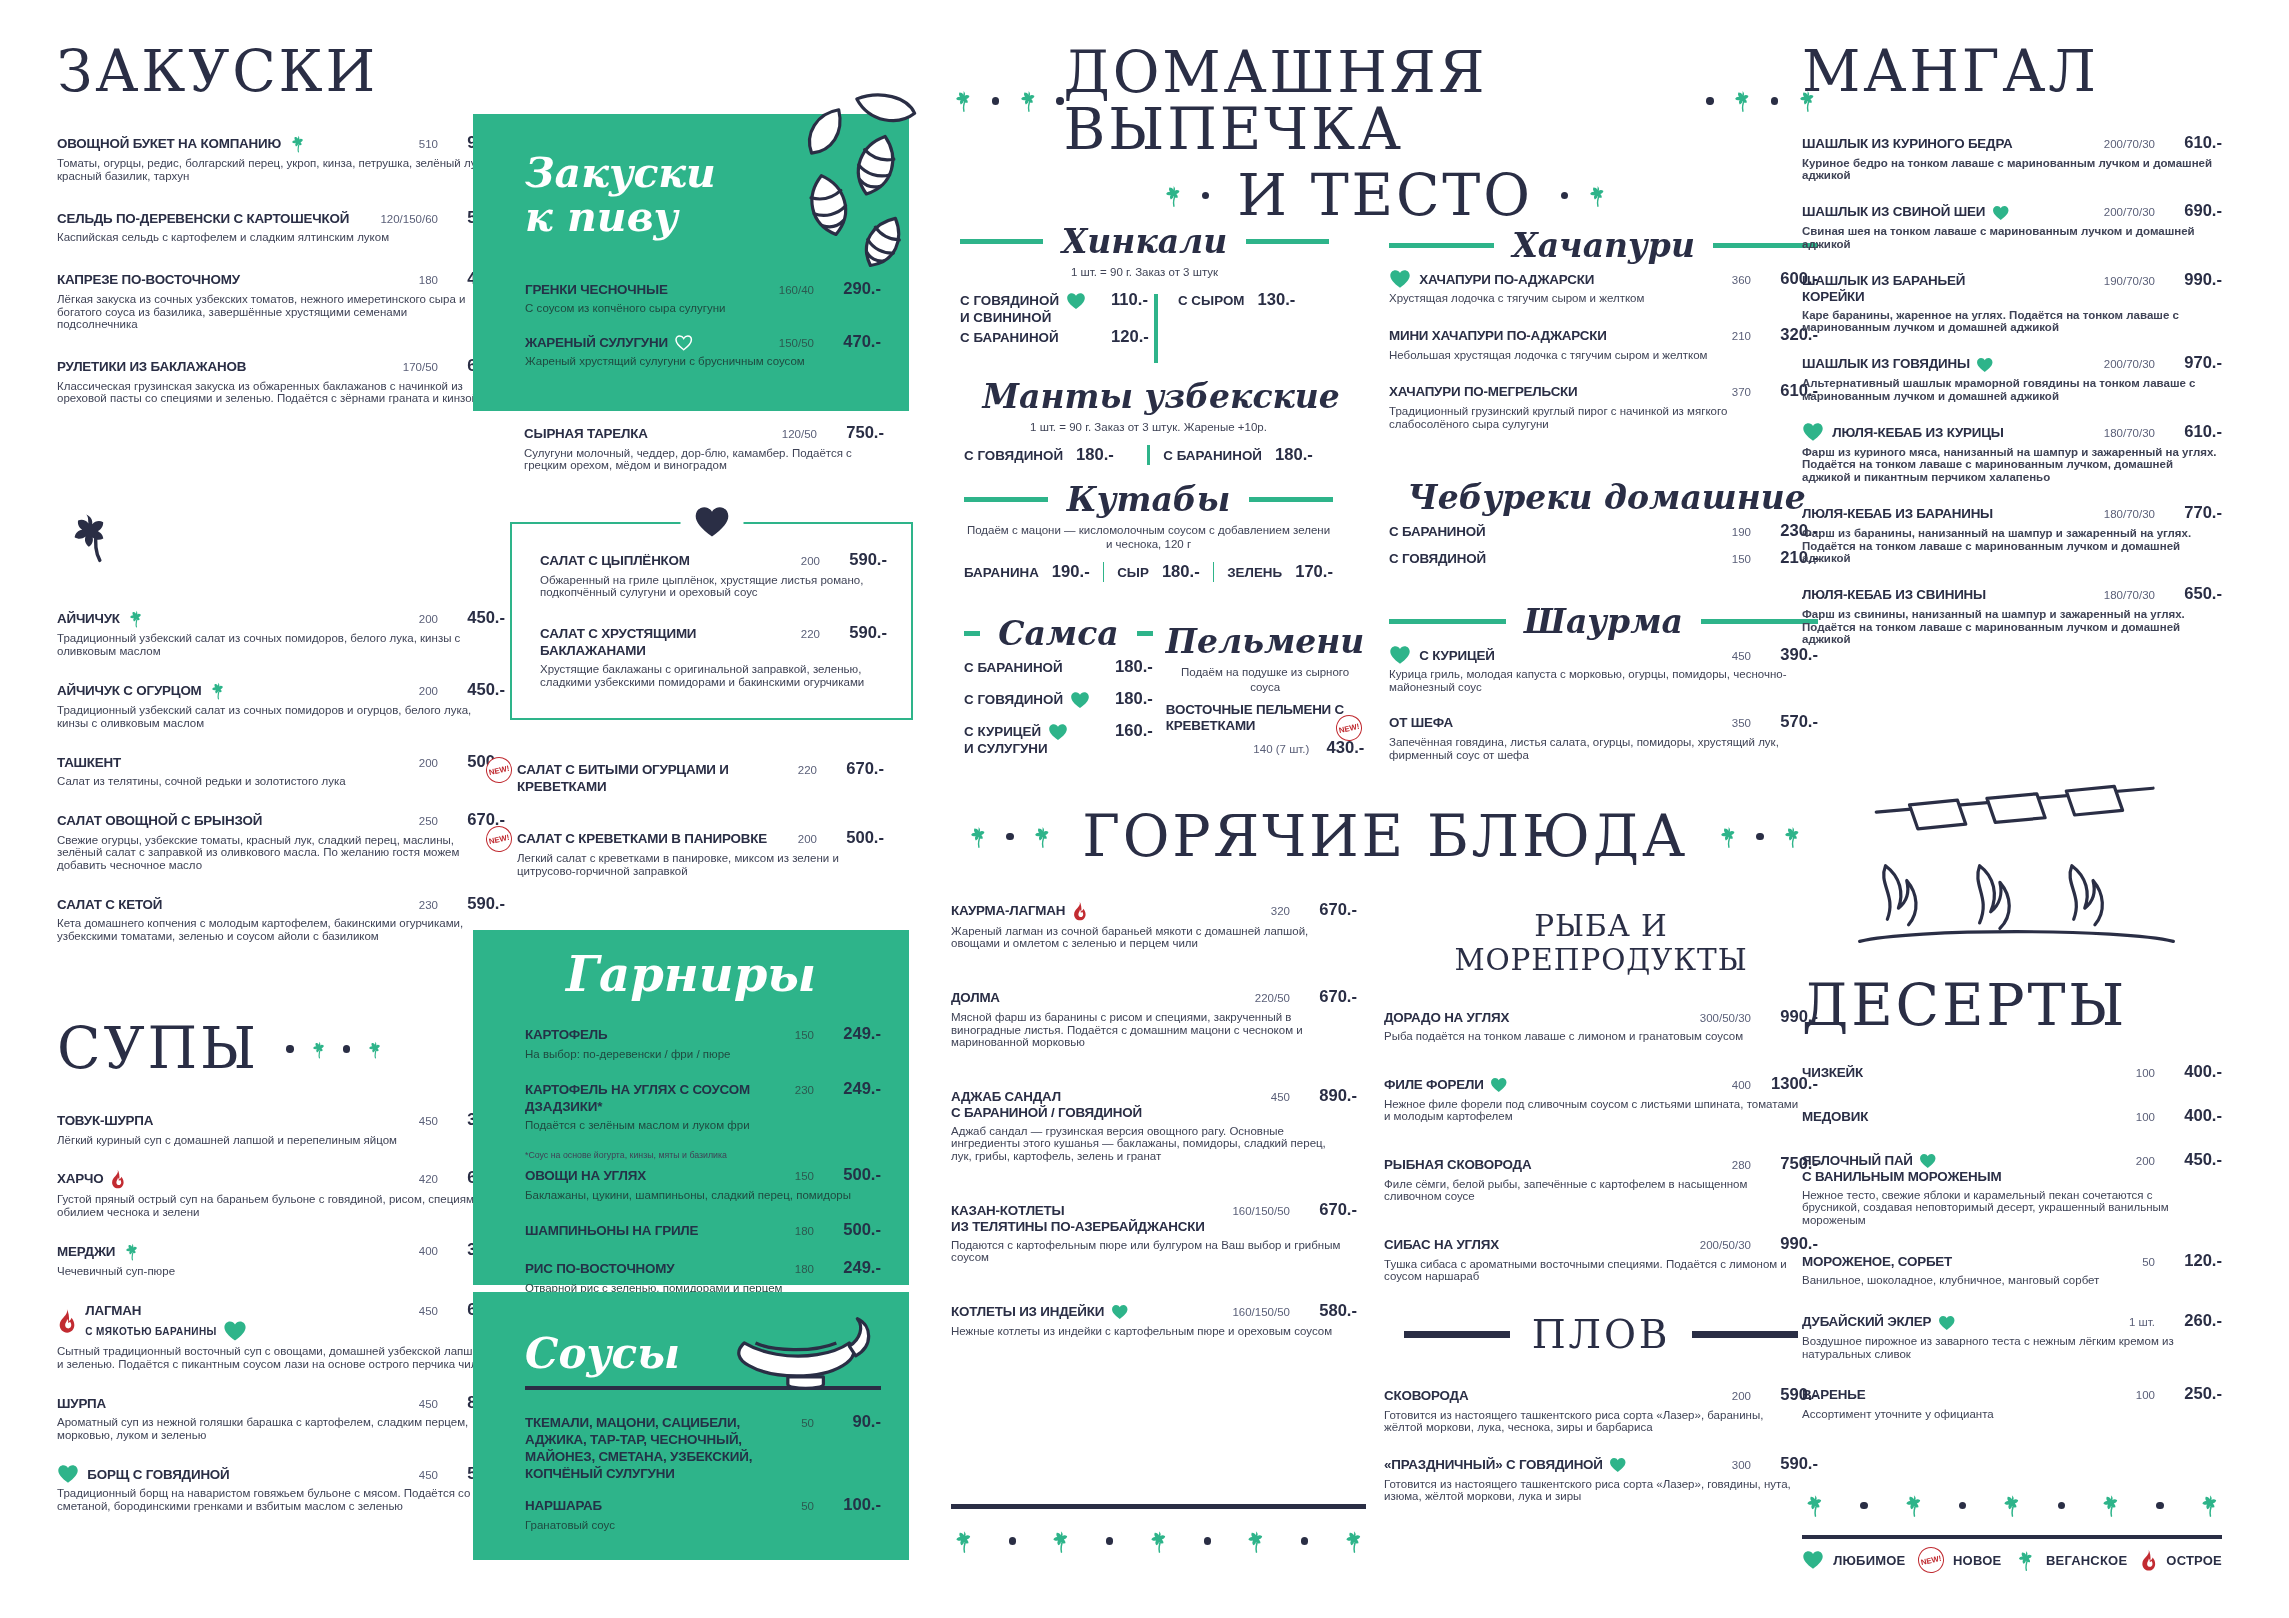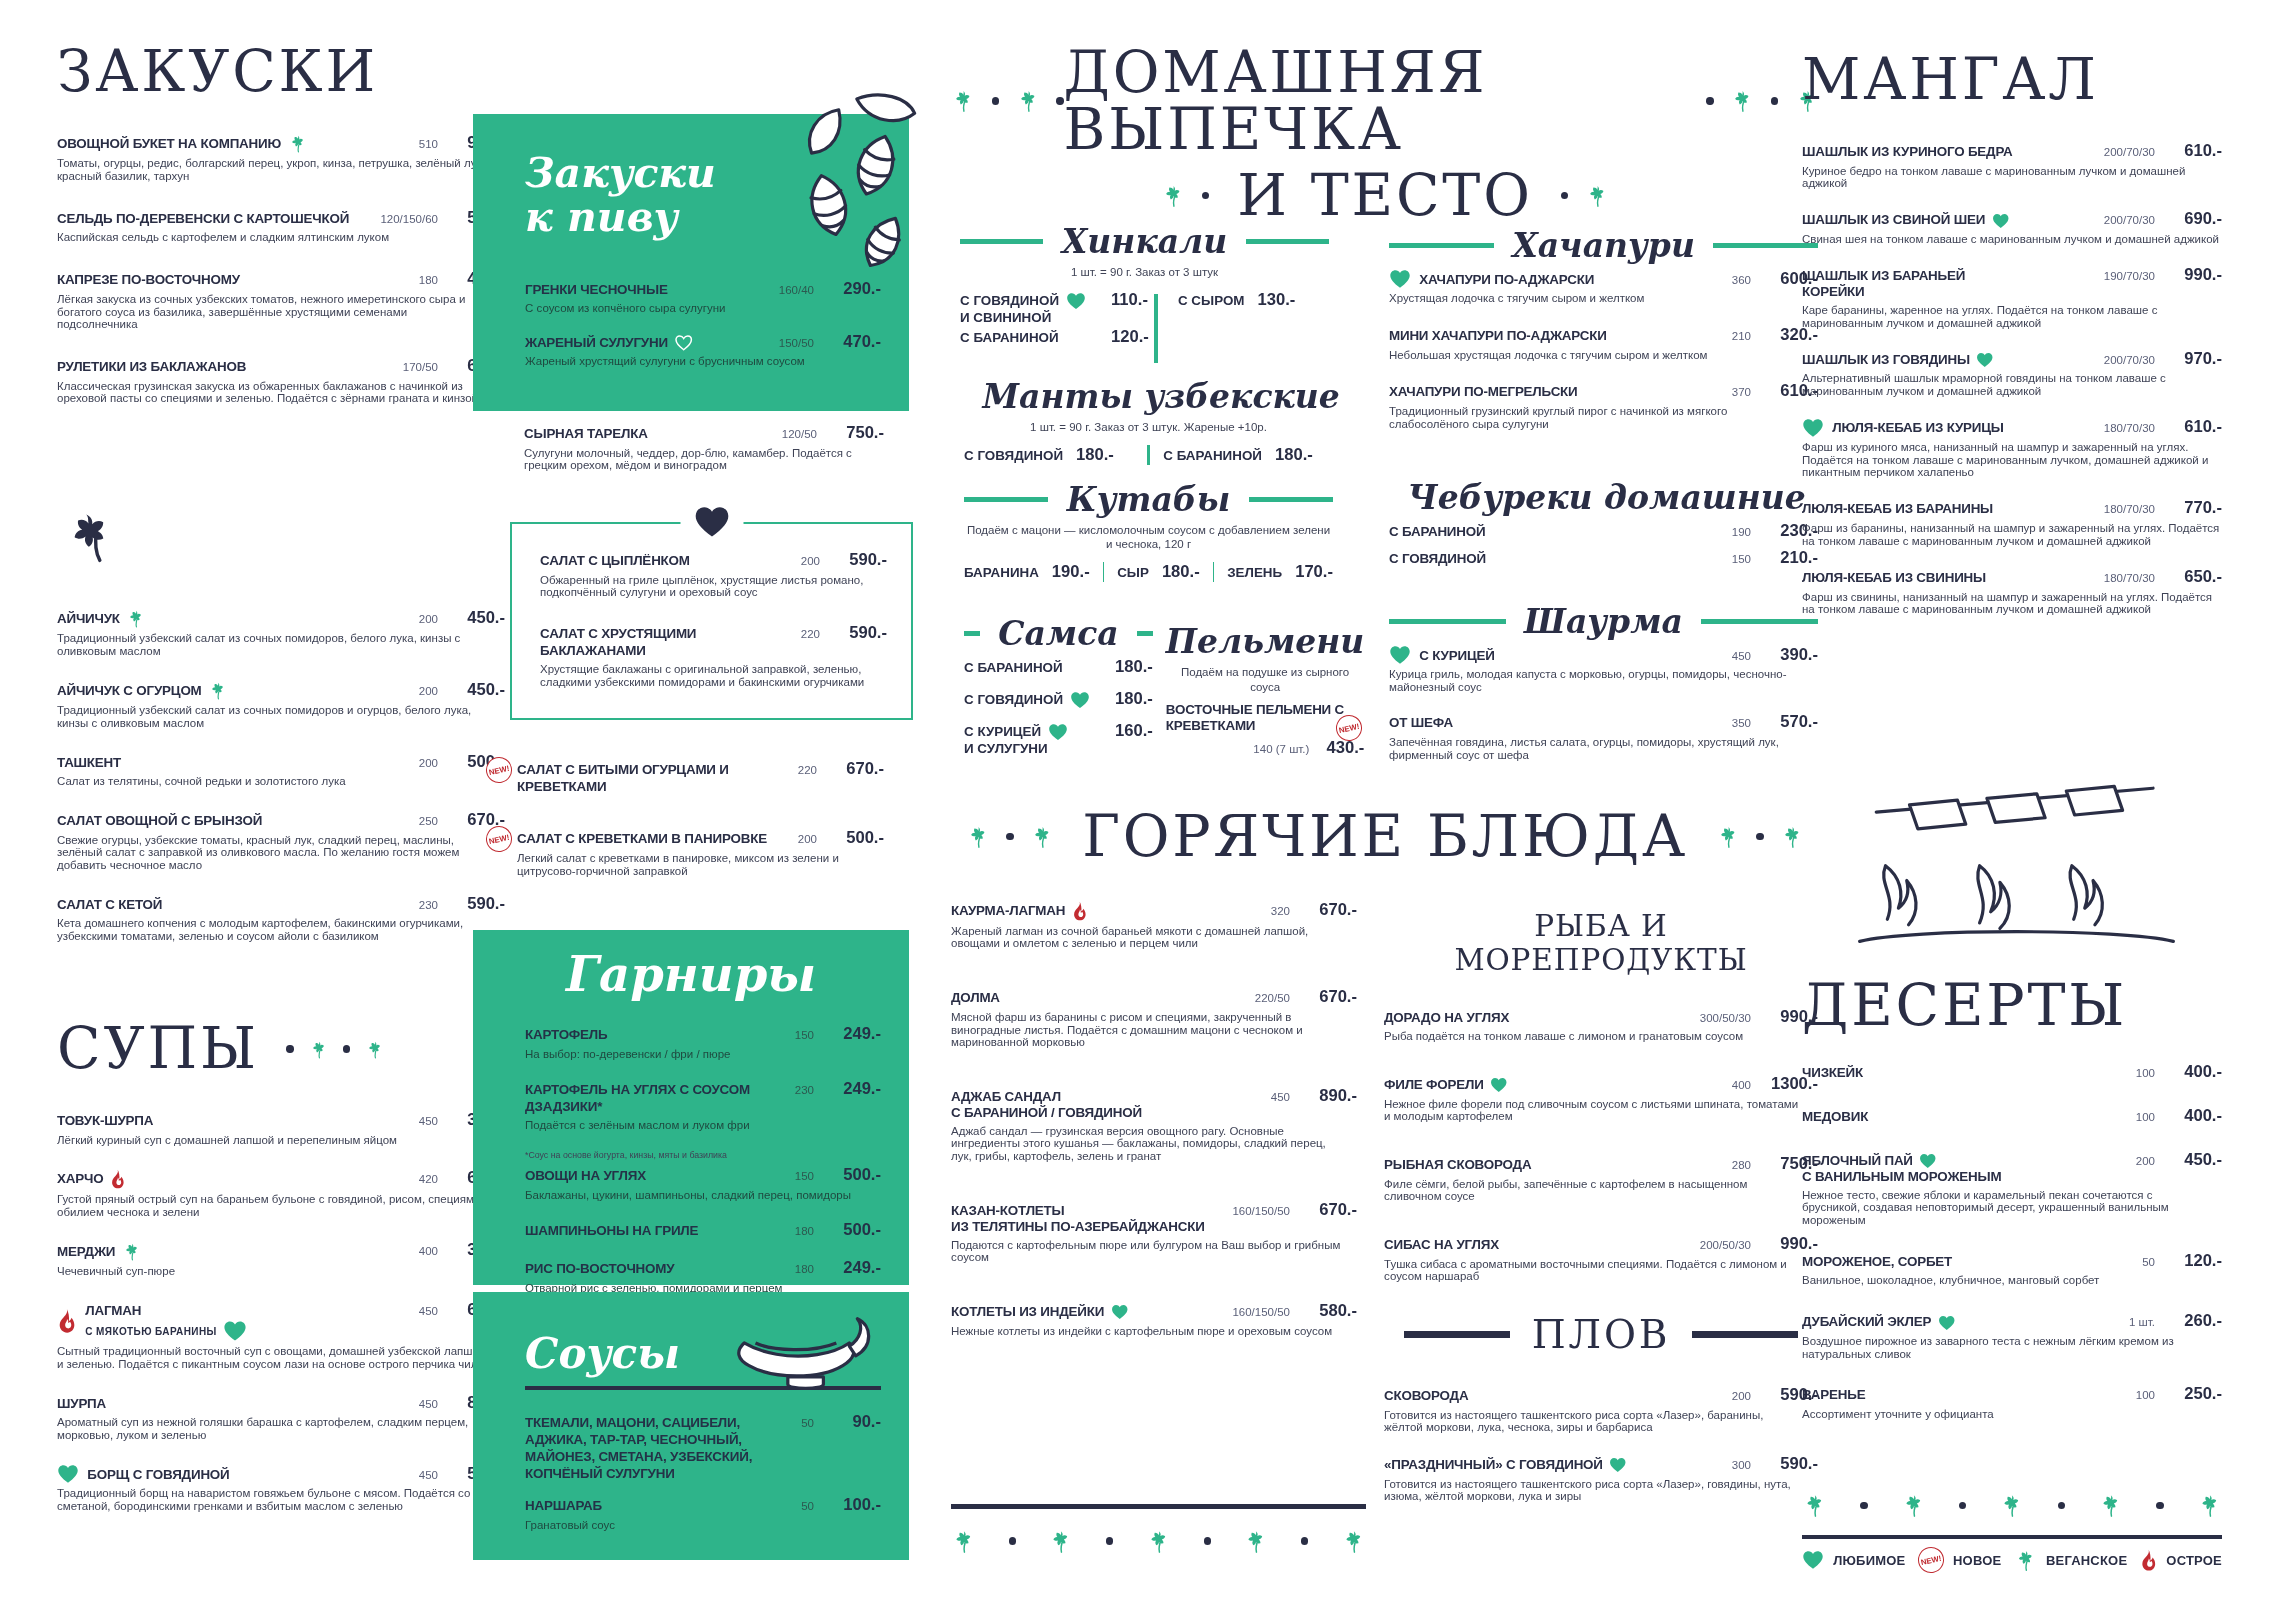--- a/index.html
+++ b/index.html
@@ -146,23 +146,23 @@
   .plov-head{display:flex;align-items:center;justify-content:center;gap:22px;margin-bottom:28px;}
   .plov-head .bar{width:106px;height:6.5px;background:var(--navy);}
   .plov-title{font-family:"DejaVu Serif",serif;font-size:39px;letter-spacing:2.8px;color:var(--navy);}
   #plov .mi{margin-bottom:20px;}
   #mid-bottom{left:951px;top:1504px;width:415px;}
   .thick{height:4.6px;background:var(--navy);}
   .leafrow{display:flex;align-items:center;justify-content:space-between;margin-top:20px;}
   .leafrow .ic{margin-left:0;}
   .leafrow .ic svg{width:25px;}
   
-  #mangal{left:1802px;top:42px;width:420px;margin-top:8px;}
+  #mangal{left:1802px;top:42px;width:420px;}
   #mangal .mi{margin-bottom:19.4px;}
-  #mangal .mi-desc{max-width:100%;}
+  #mangal .mi-desc{max-width:100%;font-weight:bold;}
   #grill-art{left:1832px;top:764px;width:369px;line-height:0;}
   #desserts{left:1802px;top:976px;width:420px;}
   #desserts .sec{margin-bottom:26px;}
   #desserts .mi{margin-bottom:24px;}
   #col4-bottom{left:1802px;top:1473px;width:420px;}
   #col4-bottom .thick{margin-top:16.6px;}
   .legend{display:flex;align-items:center;justify-content:space-between;margin-top:8px;}
   .lg{display:inline-flex;align-items:center;gap:9.2px;}
   .lg .ic{margin-left:0;}
   .lg .ic-heart svg{width:22px;}

